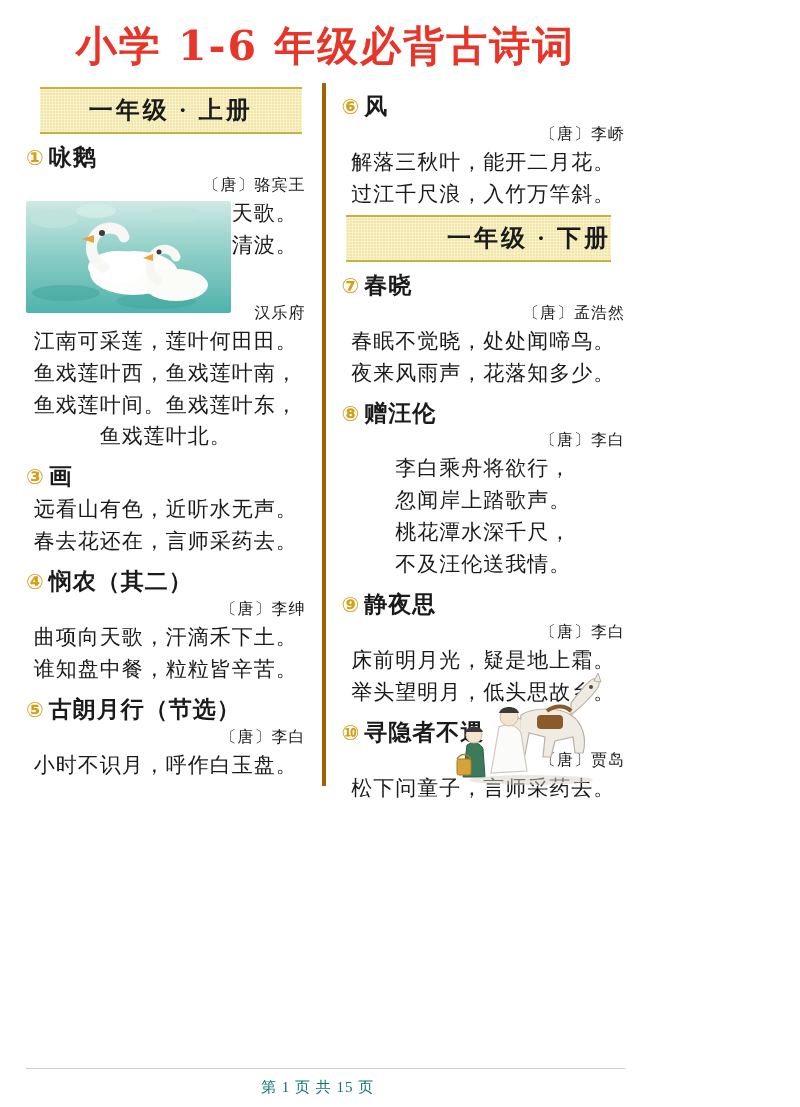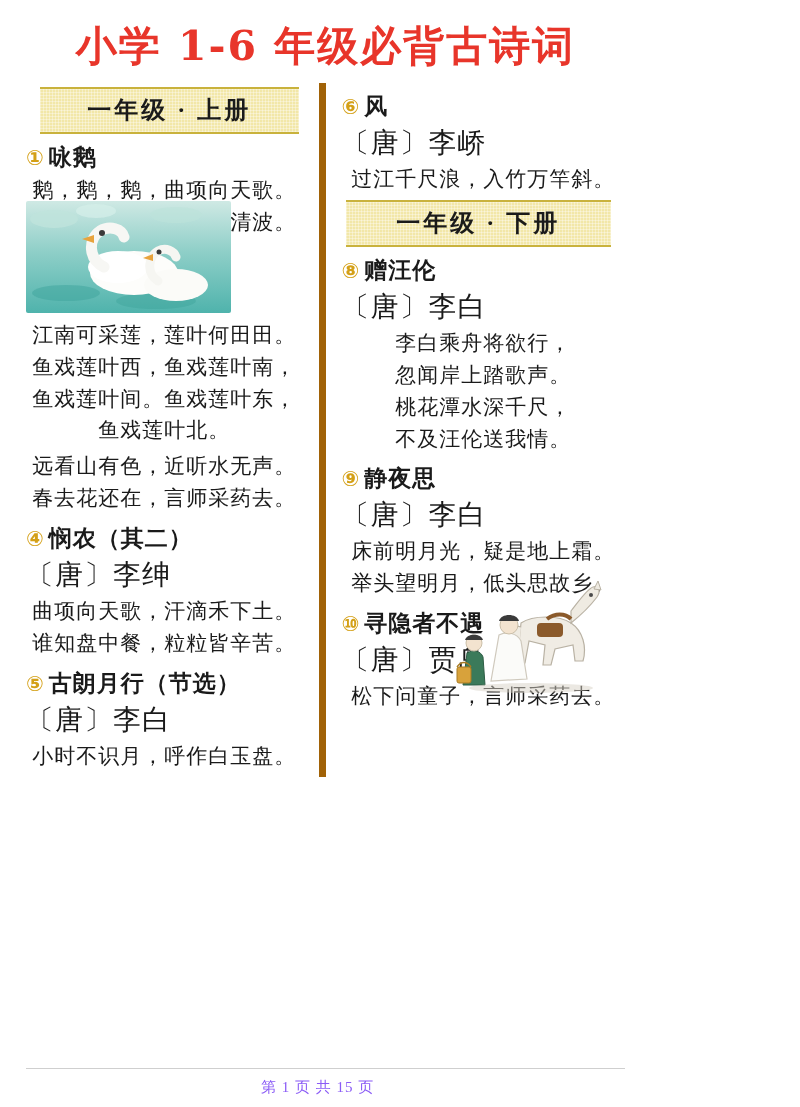--- a/index.html
+++ b/index.html
@@ -43,21 +43,21 @@
     align-items: flex-start;
     height: 950px;
   }
   .col {
     width: 50%;
     box-sizing: border-box;
     position: relative;
   }
   .col-left {
     padding-right: 16px;
-    border-right: 7px solid #a16207;
+    border-right: 4px solid #a16207;
   }
   .col-right {
     padding-left: 16px;
   }
   
   .banner {
     background: #f2e7a8;
     background-image: repeating-linear-gradient(
         0deg, rgba(255,255,255,0.35) 0px, rgba(255,255,255,0.35) 1px, rgba(0,0,0,0) 1px, rgba(0,0,0,0) 3px),
       repeating-linear-gradient(
@@ -66,43 +66,43 @@
     border-bottom: 2px solid #c9b23c;
     text-align: center;
     font-size: 24px;
     font-weight: bold;
     letter-spacing: 3px;
     padding: 5px 0 6px 0;
     color: #1a1a1a;
     margin: 4px 0 6px 0;
   }
   .banner.offset-left { margin-left: 14px; margin-right: 4px; }
-  .banner.offset-right { margin-left: 4px; margin-right: 14px; }
+  .banner.offset-right { margin-left: 4px; margin-right: 14px; text-align: right; }
   
   .poem {
     margin: 2px 0 4px 0;
   }
   .poem-head {
     text-align: left;
     font-size: 23px;
     font-weight: bold;
     margin: 9px 0 2px 0;
     letter-spacing: 1px;
     line-height: 1.3;
   }
   .poem-num {
     color: #d4a017;
     font-weight: bold;
     font-size: 21px;
     margin-right: 4px;
     font-family: "DejaVu Sans", sans-serif;
   }
   .poem-author {
-    text-align: left;
-    font-size: 28px;
+    text-align: right;
+    font-size: 16px;
     margin: 2px 0 2px 0;
     letter-spacing: 1px;
   }
   .poem-line {
     text-align: center;
     font-size: 21px;
     line-height: 1.52;
     letter-spacing: 1px;
     white-space: nowrap;
   }
@@ -126,21 +126,21 @@
     z-index: 0;
   }
   
   .footer {
     position: absolute;
     left: 0;
     right: 16px;
     bottom: 10px;
     text-align: center;
     font-size: 15px;
-    color: #8b5cf6;
+    color: #0f766e;
     letter-spacing: 1px;
   }
   .footer-rule {
     position: absolute;
     left: 26px;
     right: 26px;
     bottom: 38px;
     border-top: 1px solid #cfcfcf;
   }
 </style>
@@ -185,36 +185,40 @@
           <path d="M132 80 C 120 72, 122 56, 132 50 C 140 46, 148 50, 150 56" stroke="#f6f6f2" stroke-width="9" fill="none" stroke-linecap="round"></path>
           <circle cx="133" cy="51" r="2.5" fill="#3a3a3a"></circle>
           <path d="M127 53 L 117 57 L 127 60 Z" fill="#e8a33d"></path>
         </svg>
       </div>
 
       <div class="poem">
         <div class="poem-head">
           <span class="poem-num">①</span><span>咏鹅</span>
         </div>
+        <div class="poem-author">〔唐〕骆宾王</div>
         <div class="poem-line">鹅，鹅，鹅，曲项向天歌。</div>
         <div class="poem-line">白毛浮绿水，红掌拨清波。</div>
       </div>
 
       <div class="poem">
         <div class="poem-head">
           <span class="poem-num">②</span><span>江南</span>
         </div>
         <div class="poem-author">汉乐府</div>
         <div class="poem-line">江南可采莲，莲叶何田田。</div>
         <div class="poem-line">鱼戏莲叶西，鱼戏莲叶南，</div>
         <div class="poem-line">鱼戏莲叶间。鱼戏莲叶东，</div>
         <div class="poem-line">鱼戏莲叶北。</div>
       </div>
 
       <div class="poem">
+        <div class="poem-head">
+          <span class="poem-num">③</span><span>画</span>
+        </div>
         <div class="poem-line">远看山有色，近听水无声。</div>
         <div class="poem-line">春去花还在，言师采药去。</div>
       </div>
 
       <div class="poem">
         <div class="poem-head">
           <span class="poem-num">④</span><span>悯农（其二）</span>
         </div>
         <div class="poem-author">〔唐〕李绅</div>
         <div class="poem-line">曲项向天歌，汗滴禾下土。</div>
@@ -231,25 +235,34 @@
 
     </div>
 
     <div class="col col-right">
 
       <div class="poem">
         <div class="poem-head">
           <span class="poem-num">⑥</span><span>风</span>
         </div>
         <div class="poem-author">〔唐〕李峤</div>
+        <div class="poem-line">解落三秋叶，能开二月花。</div>
         <div class="poem-line">过江千尺浪，入竹万竿斜。</div>
       </div>
 
       <div class="banner offset-right">一年级 · 下册</div>
 
+      <div class="poem">
+        <div class="poem-head">
+          <span class="poem-num">⑦</span><span>春晓</span>
+        </div>
+        <div class="poem-author">〔唐〕孟浩然</div>
+        <div class="poem-line">春眠不觉晓，处处闻啼鸟。</div>
+        <div class="poem-line">夜来风雨声，花落知多少。</div>
+      </div>
 
       <div class="poem">
         <div class="poem-head">
           <span class="poem-num">⑧</span><span>赠汪伦</span>
         </div>
         <div class="poem-author">〔唐〕李白</div>
         <div class="poem-line">李白乘舟将欲行，</div>
         <div class="poem-line">忽闻岸上踏歌声。</div>
         <div class="poem-line">桃花潭水深千尺，</div>
         <div class="poem-line">不及汪伦送我情。</div>

